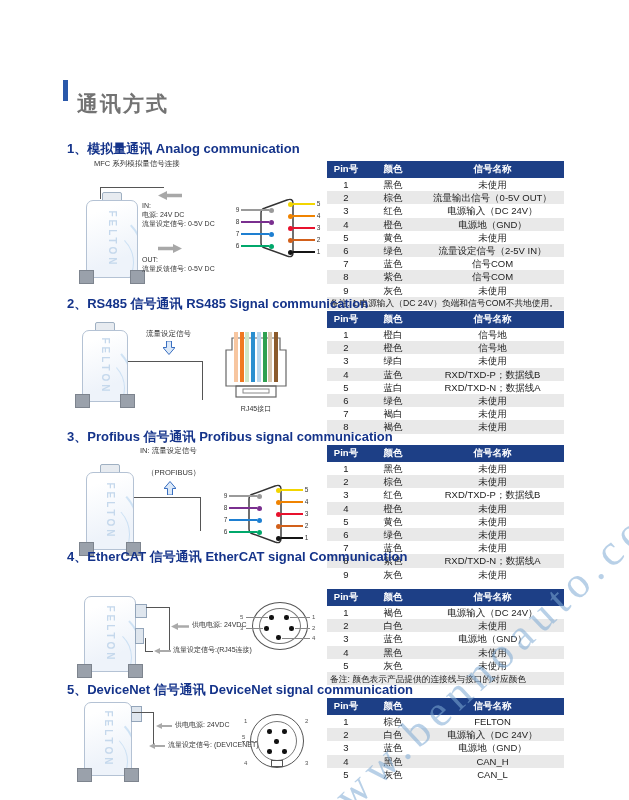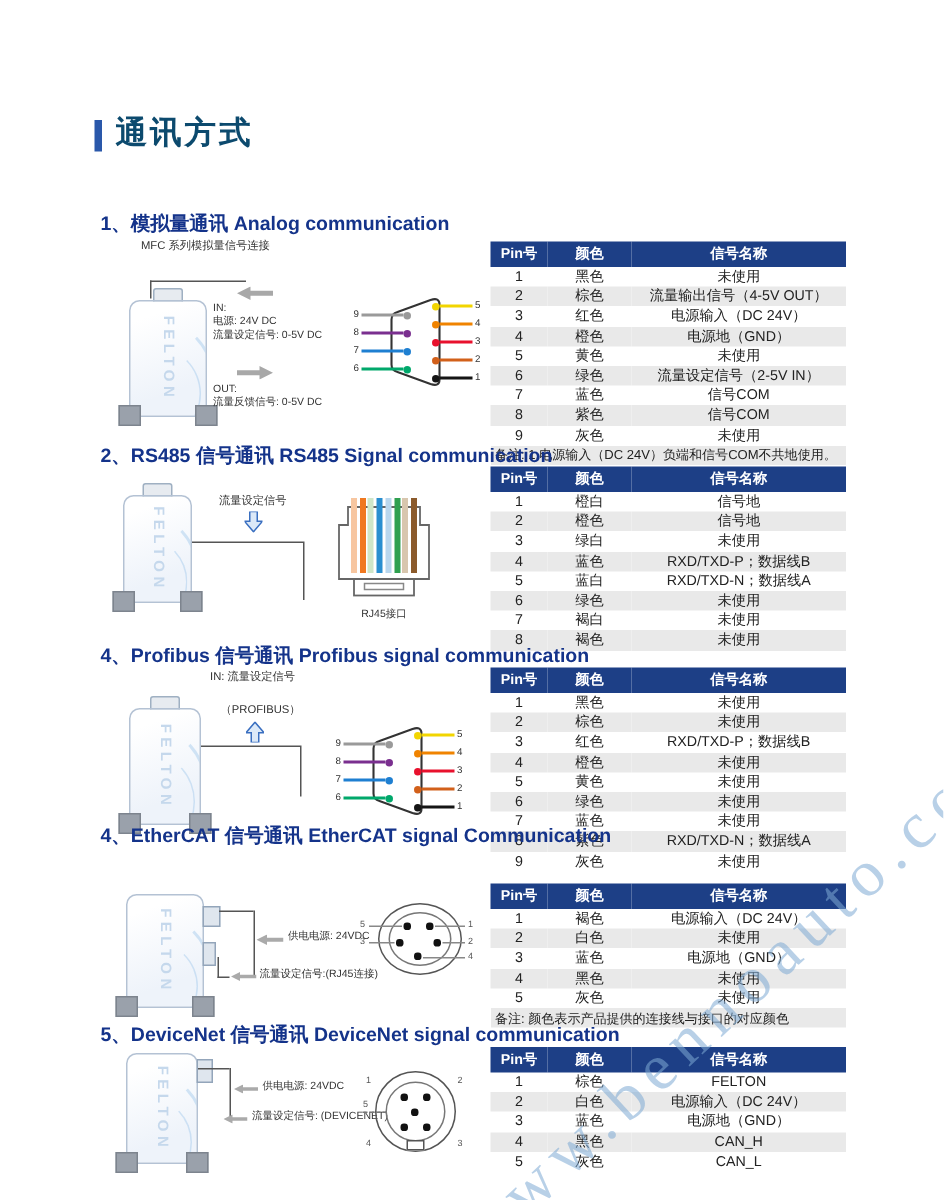--- a/index.html
+++ b/index.html
@@ -1,21 +1,21 @@
 <!DOCTYPE html>
 <html><head>
 <meta charset="utf-8">
 <style>
   html,body{margin:0;padding:0;}
   .page{position:relative;width:629px;height:800px;background:#ffffff;overflow:hidden;
         font-family:"Liberation Sans",sans-serif;color:#222;}
   .abs{position:absolute;}
   
   .title-bar{position:absolute;left:63px;top:80px;width:5px;height:21px;background:#2a58aa;}
-  .title-cn{position:absolute;left:77px;top:74px;font-size:21px;font-weight:bold;color:#0c4a6e;letter-spacing:2px;}
+  .title-cn{position:absolute;left:77px;top:90px;font-size:21px;font-weight:bold;color:#737373;letter-spacing:2px;}
   .title-en{position:absolute;left:71px;top:106px;font-size:27px;color:#c2c2c2;letter-spacing:1px;}
   .sec-h{position:absolute;left:67px;font-size:13px;font-weight:bold;color:#14338a;white-space:nowrap;}
   
   .ptable{position:absolute;left:327px;width:237px;border-collapse:collapse;table-layout:fixed;}
   .ptable th{background:#1d3f86;color:#fff;font-weight:bold;font-size:9.5px;padding:2px 1px;}
   .ptable td{font-size:9.5px;padding:1px 1px;text-align:center;color:#222;line-height:1.18;}
   .ptable tr.alt td{background:#e9e9e9;}
   .ptable .note td{background:#e9e9e9;text-align:left;padding:1.5px 3px;font-size:8.7px;white-space:nowrap;overflow:hidden;}
   
   .dlab{position:absolute;font-size:7.5px;color:#333;white-space:nowrap;line-height:1.15;}
@@ -166,21 +166,21 @@
         </thead>
       <tbody>
           <tr>
             <td>1</td>
             <td>黑色</td>
             <td>未使用</td>
           </tr>
           <tr class="alt">
             <td>2</td>
             <td>棕色</td>
-            <td>流量输出信号（4-5V OUT）</td>
+            <td>流量输出信号（0-5V OUT）</td>
           </tr>
           <tr>
             <td>3</td>
             <td>红色</td>
             <td>电源输入（DC 24V）</td>
           </tr>
           <tr class="alt">
             <td>4</td>
             <td>橙色</td>
             <td>电源地（GND）</td>
@@ -309,21 +309,21 @@
           <tr class="alt">
             <td>8</td>
             <td>褐色</td>
             <td>未使用</td>
           </tr>
         </tbody>
     </table>
   </div>
 
   <div>
-    <div class="sec-h" style="top:428px">4、Profibus 信号通讯 Profibus signal communication</div>
+    <div class="sec-h" style="top:428px">3、Profibus 信号通讯 Profibus signal communication</div>
 
     <div class="device" style="left:86px;top:472px;width:48px;height:78px">
       <span class="dev-cap"></span>
       <span class="dev-body">
           <i class="dev-swoosh"></i>
           <i class="dev-swoosh s2"></i>
         <b class="dev-brand">FELTON</b>
         </span>
       <span class="dev-foot l"></span>
       <span class="dev-foot r"></span>

